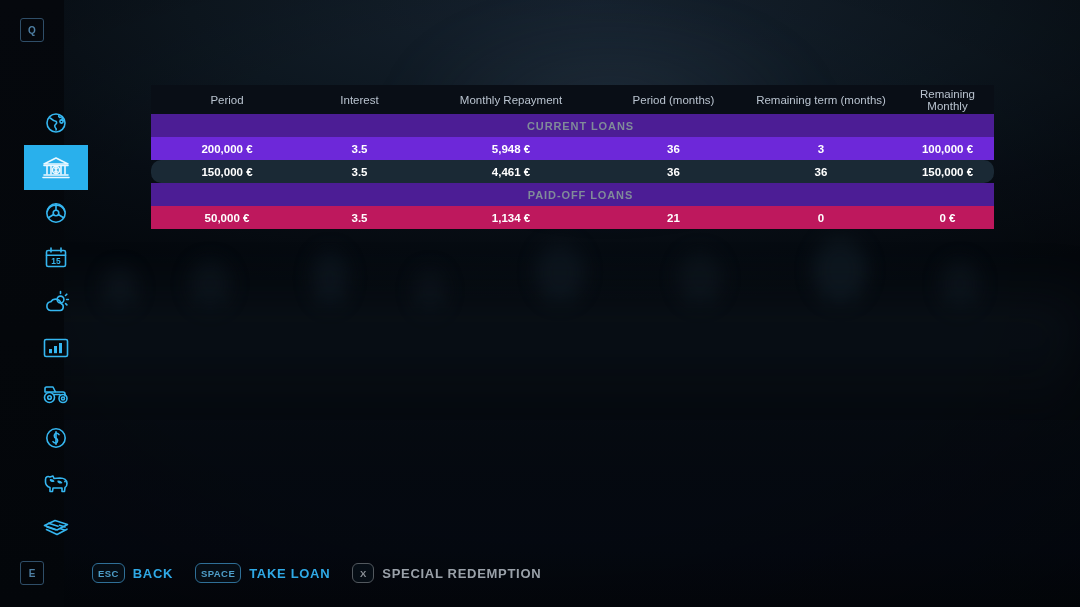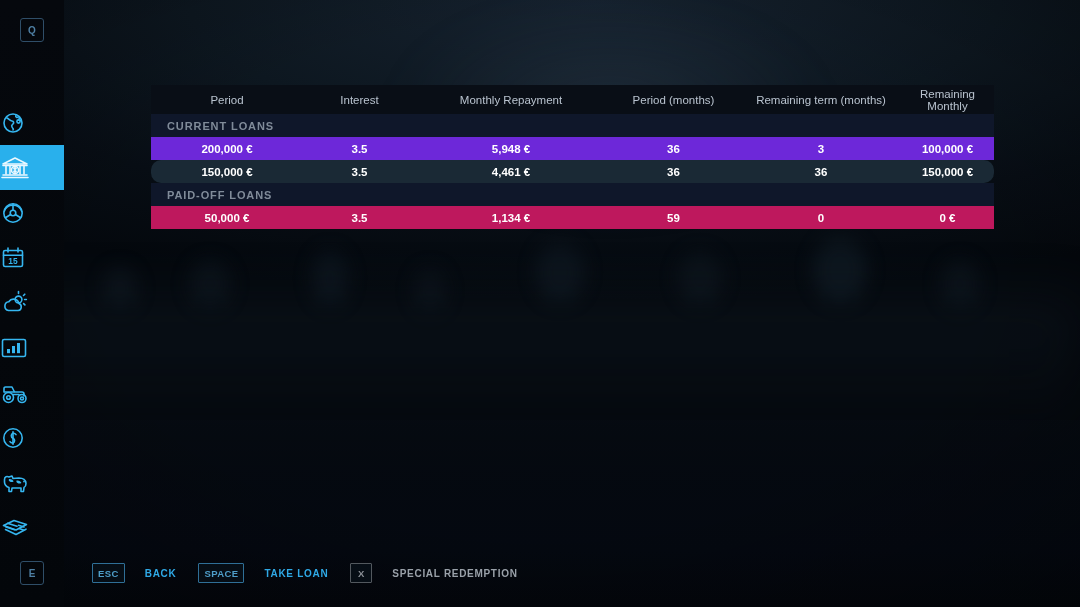--- a/index.html
+++ b/index.html
@@ -62,21 +62,21 @@
     border:1px solid #2f4e68; border-radius:3px;
     display:flex; align-items:center; justify-content:center;
     color:#4e7fa3; font-size:10px; font-weight:bold; letter-spacing:0;
   }
   .side-key.top { top:18px; }
   .side-key.bottom { top:561px; }
 
   .side-items { position:absolute; left:0; top:100px; width:64px; }
   .side-item {
     position:relative; width:64px; height:45px;
-    display:flex; align-items:center; justify-content:flex-start;
+    display:flex; align-items:center; justify-content:center;margin-left:24px;
   }
   .side-item.active { background:#29b0ec; }
   .side-item svg { display:block; }
   .side-item .st { stroke:#35b6f0; stroke-width:1.6; fill:none;
     stroke-linecap:round; stroke-linejoin:round; }
   .side-item.active .st { stroke:#eaf8ff; }
   .side-item .sf { fill:#35b6f0; }
 
   
   .main { position:absolute; left:0; top:0; width:1080px; height:607px; z-index:4; }
@@ -99,21 +99,21 @@
   .table { position:absolute; left:151px; top:85px; width:843px; }
 
   .row { display:flex; width:843px; align-items:center; }
 
   .thead { height:29px; background:#090e16; }
   .thead .cell {
     color:#b9c3cf; font-size:11.5px; font-weight:normal;
     text-align:center;
   }
 
-  .section-head { height:23px; background:#0f172a; }
+  .section-head { height:23px; background:#4c1d95;justify-content:center; }
   .section-head .sec-label {
     color:#808b99; font-size:11px; font-weight:bold;
     letter-spacing:.9px; padding-left:16px; text-transform:uppercase;
   }
 
   .drow { height:23px; }
   .drow.odd  { background:#6d28d9; }
   .drow.even { background:#1a2935;border-radius:10px; }
   .drow.selected { background:#be185d; }
   .drow .cell {
@@ -130,28 +130,28 @@
   .c5 { width:93px;  }
 
   
   .helpbar {
     position:absolute; left:92px; top:561px; height:24px;
     display:flex; align-items:center; gap:0; z-index:6;
   }
   .help-item { display:flex; align-items:center; margin-right:22px; }
   .keycap {
     height:20px; min-width:22px; padding:0 5px;
-    border:1px solid #2f6f97; border-radius:1px;
+    border:1px solid #2f6f97; border-radius:6px;
     display:flex; align-items:center; justify-content:center;
     color:#4f9ec9; font-size:9.5px; font-weight:bold; letter-spacing:.4px;
     background:rgba(10,20,30,.55);
   }
   .keycap.dim { border-color:#52585e; color:#8b9097; }
   .help-label {
-    margin-left:20px; color:#2fa9e6; font-size:10px;
+    margin-left:8px; color:#2fa9e6; font-size:13px;
     font-weight:bold; letter-spacing:.7px; text-transform:uppercase;
   }
   .help-label.dim { color:#9aa1a9; }
 </style>
 </head>
 <body>
 
 <div id="screen">
 
   <div class="bg-sky"></div>
@@ -306,21 +306,21 @@
           <div class="cell c4">36</div>
           <div class="cell c5">150,000 €</div>
         </div>
         <div class="row section-head">
           <div class="sec-label">PAID-OFF LOANS</div>
         </div>
         <div class="row drow odd selected">
           <div class="cell c0">50,000 €</div>
           <div class="cell c1">3.5</div>
           <div class="cell c2">1,134 €</div>
-          <div class="cell c3">59</div>
+          <div class="cell c3">21</div>
           <div class="cell c4">0</div>
           <div class="cell c5">0 €</div>
         </div>
       </div>
 
   </div>
 
   <div class="helpbar" id="helpbar">
       <div class="help-item">
         <div class="keycap">ESC</div>

